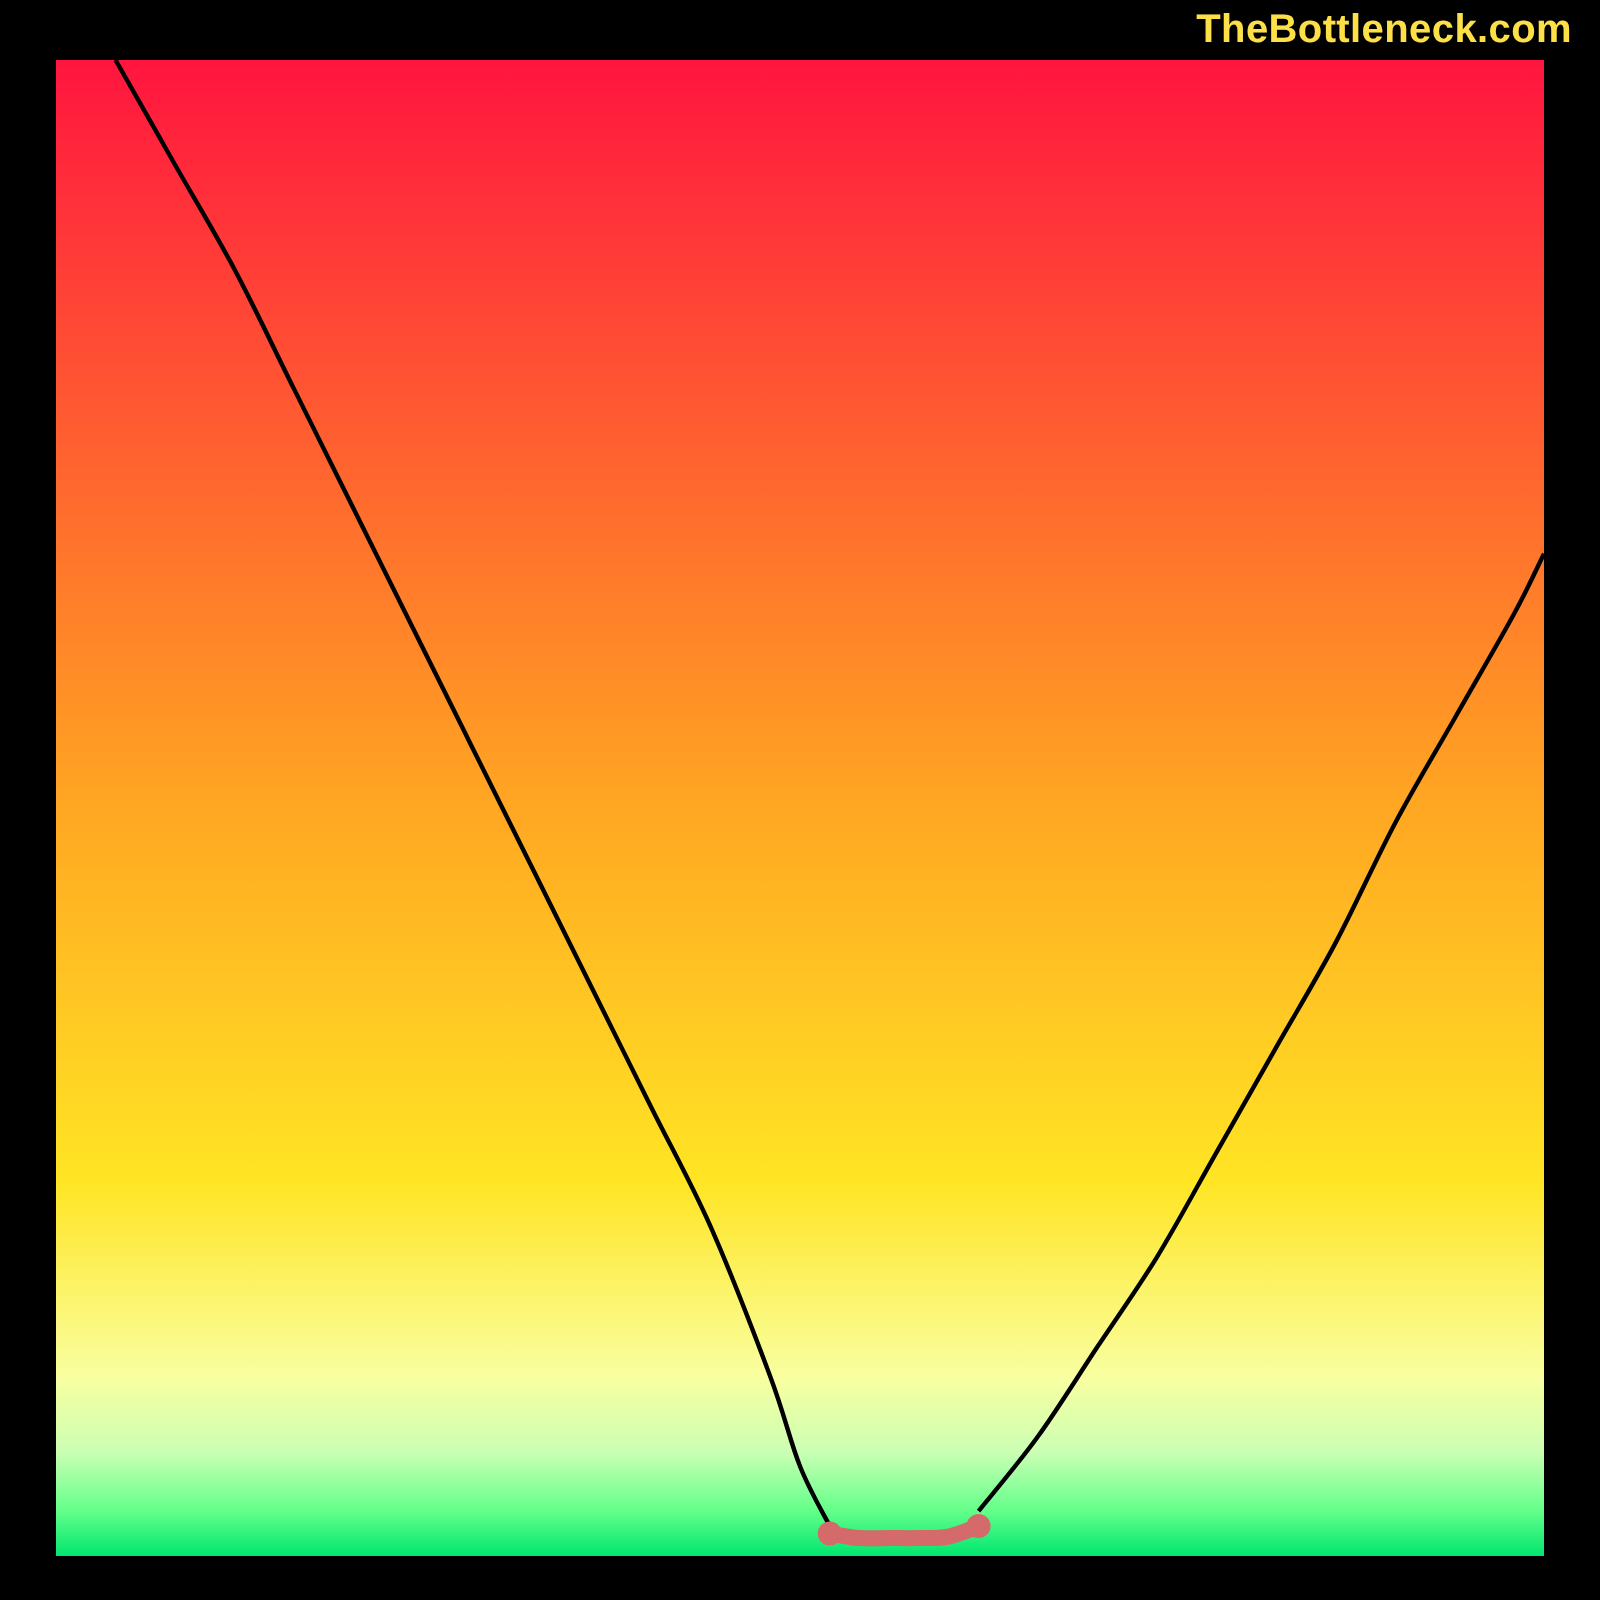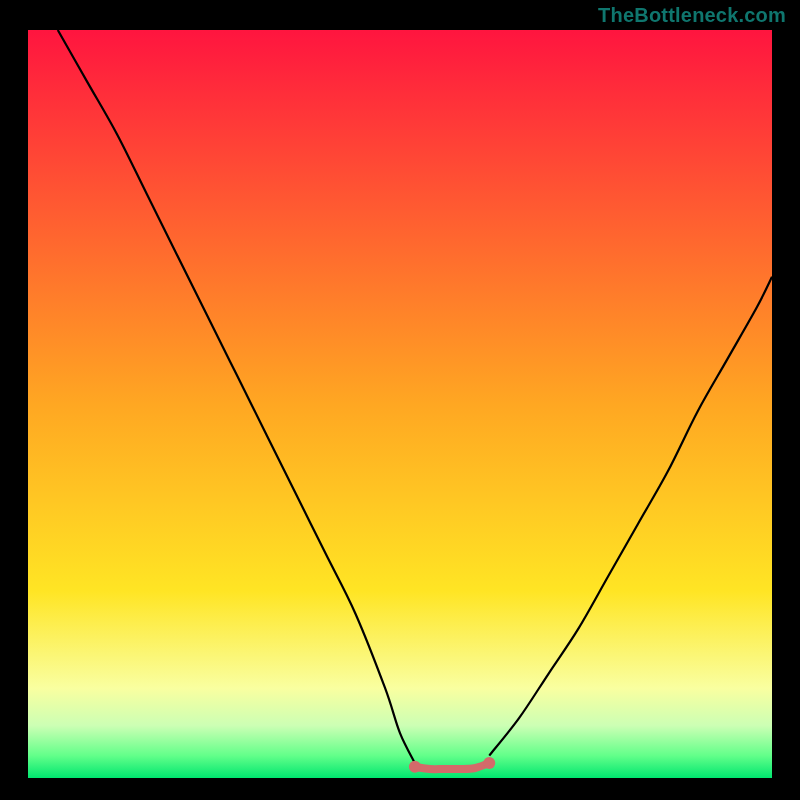--- a/index.html
+++ b/index.html
@@ -17,21 +17,21 @@
     width: 800px;
     height: 800px;
   }
   .watermark {
     position: absolute;
     top: 4px;
     right: 14px;
     font-family: Arial, Helvetica, sans-serif;
     font-size: 20px;
     font-weight: 600;
-    color: #0f766e;
+    color: #fde047;
     letter-spacing: 0.2px;
   }
 </style>
 </head>
 <body>
 
 <svg class="frame" viewBox="0 0 800 800" preserveAspectRatio="none">
   <defs>
     <linearGradient id="bg-grad" x1="0" y1="0" x2="0" y2="1">
         <stop offset="0%" stop-color="#ff153f"></stop>

